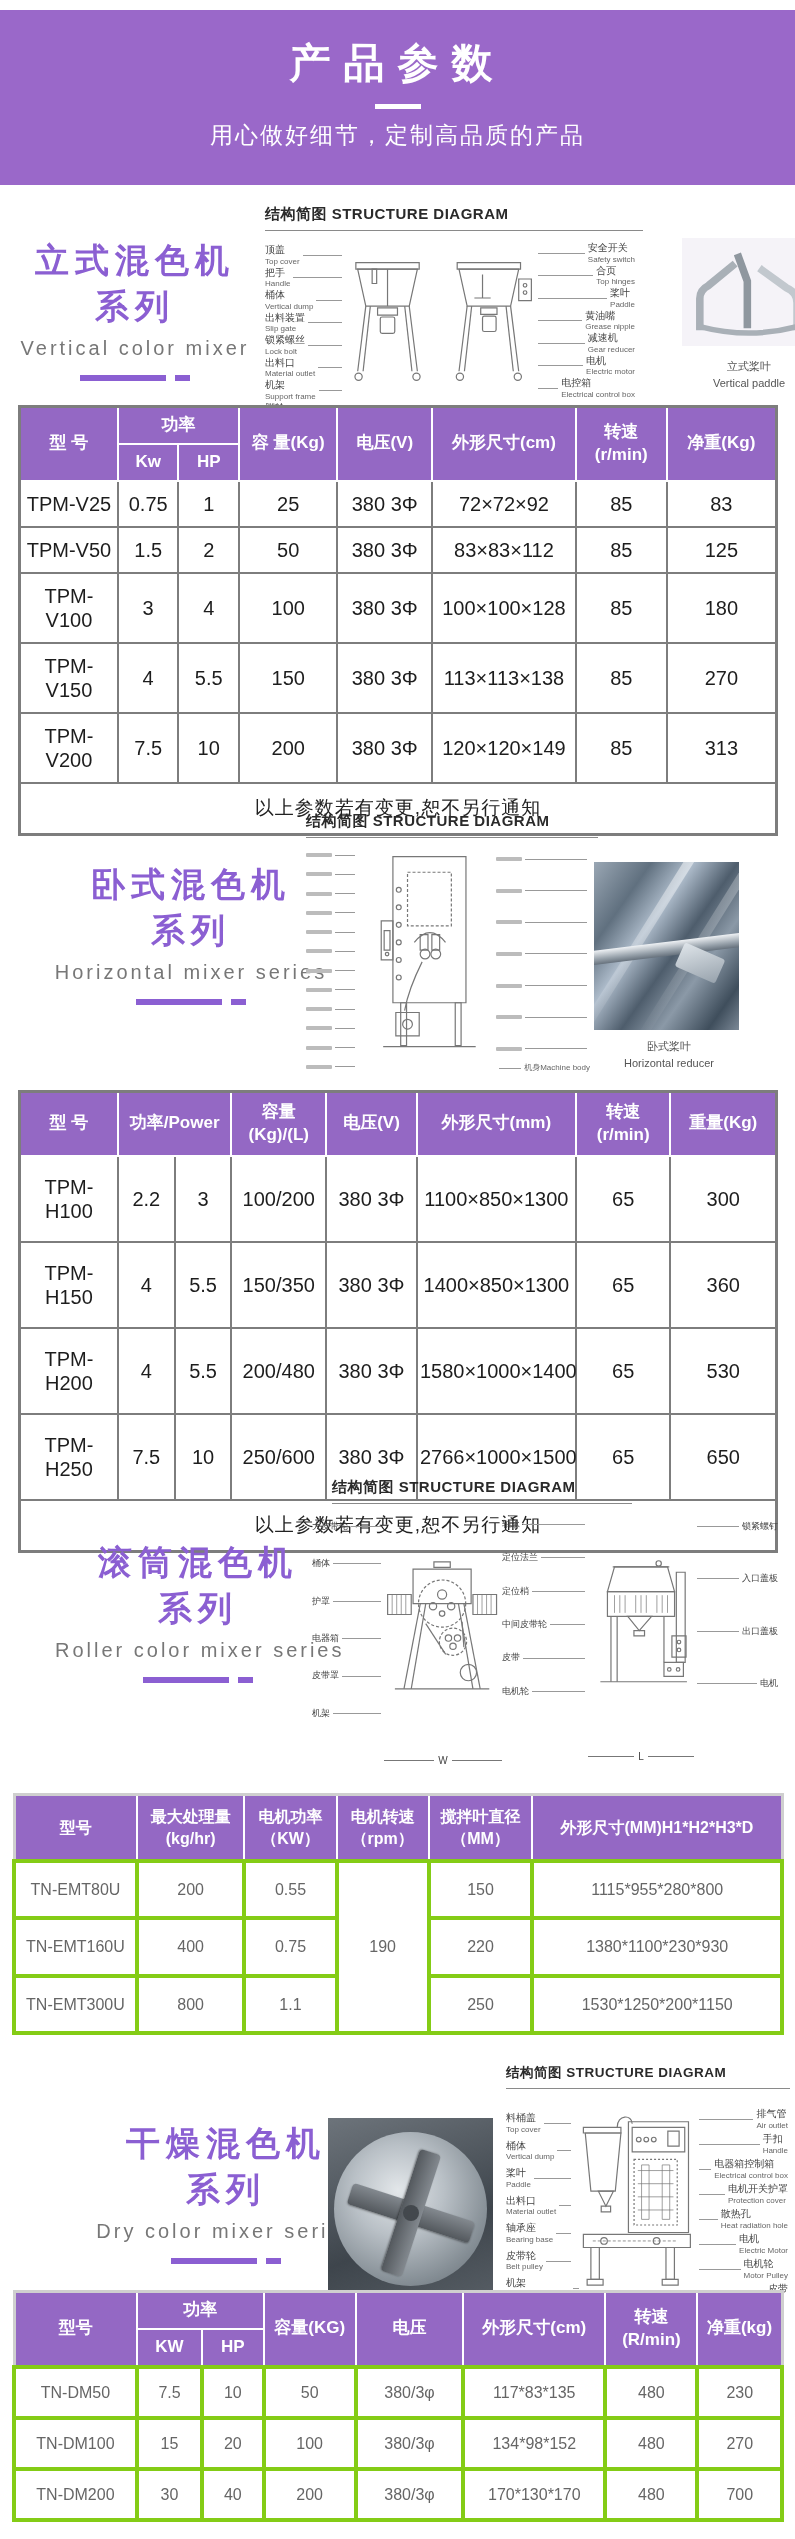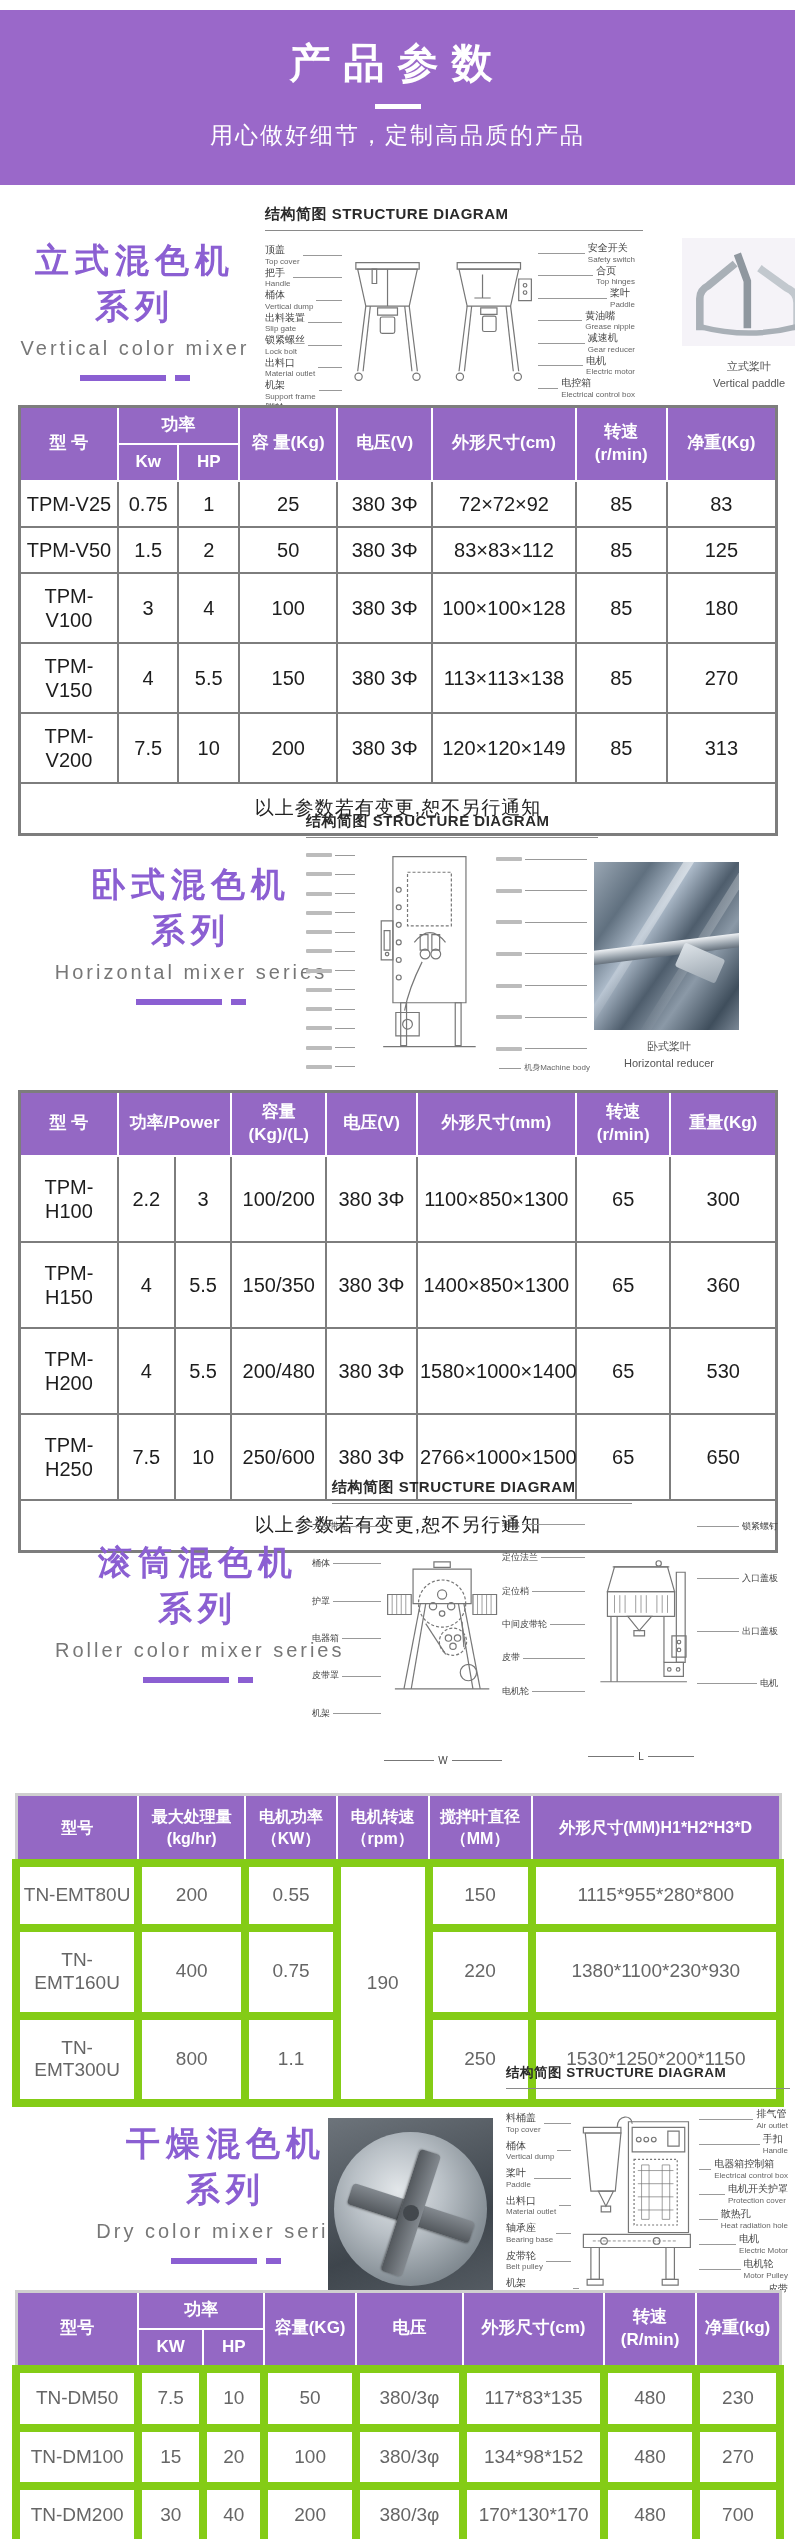--- a/index.html
+++ b/index.html
@@ -65,21 +65,21 @@
 
   
   .tbl-wrap { position:absolute; }
   table { border-collapse:collapse; table-layout:fixed; width:100%; background:#fff; }
   th { background:var(--header_purple,#9468c4); color:#fff; font-weight:bold; font-size:17px;
        white-space:pre-line; padding:6px 2px; line-height:1.35; border:2px solid #fff; }
   td { text-align:center; white-space:pre-line; line-height:1.2; }
   .t-dark { border:3px solid #7d7d7d; }
   .t-dark td { border:2px solid #7d7d7d; color:#1d1d1d; font-size:20px; }
   .t-light { border:3px solid #cfcfcf; }
-  .t-light td { border:8px solid #84cc16; color:#666; font-size:19px; }
+  .t-light td { border:4px solid #84cc16; color:#666; font-size:16px; }
   .rows-t1 td { padding:10px 2px; }
   .rows-t2 td { padding:18px 2px; }
   .rows-t2 th { padding:8px 2px; }
   .rows-t3 td { padding:17px 2px; }
   .rows-t3 th { padding:10px 2px; font-size:16px; }
   .rows-t4 td { padding:14px 2px; }
   td.foot-cell { font-size:19px; color:#222; padding:13px 2px; letter-spacing:1px; }
 
   
   .s1-title { top:238px; left:18px; width:234px; }

